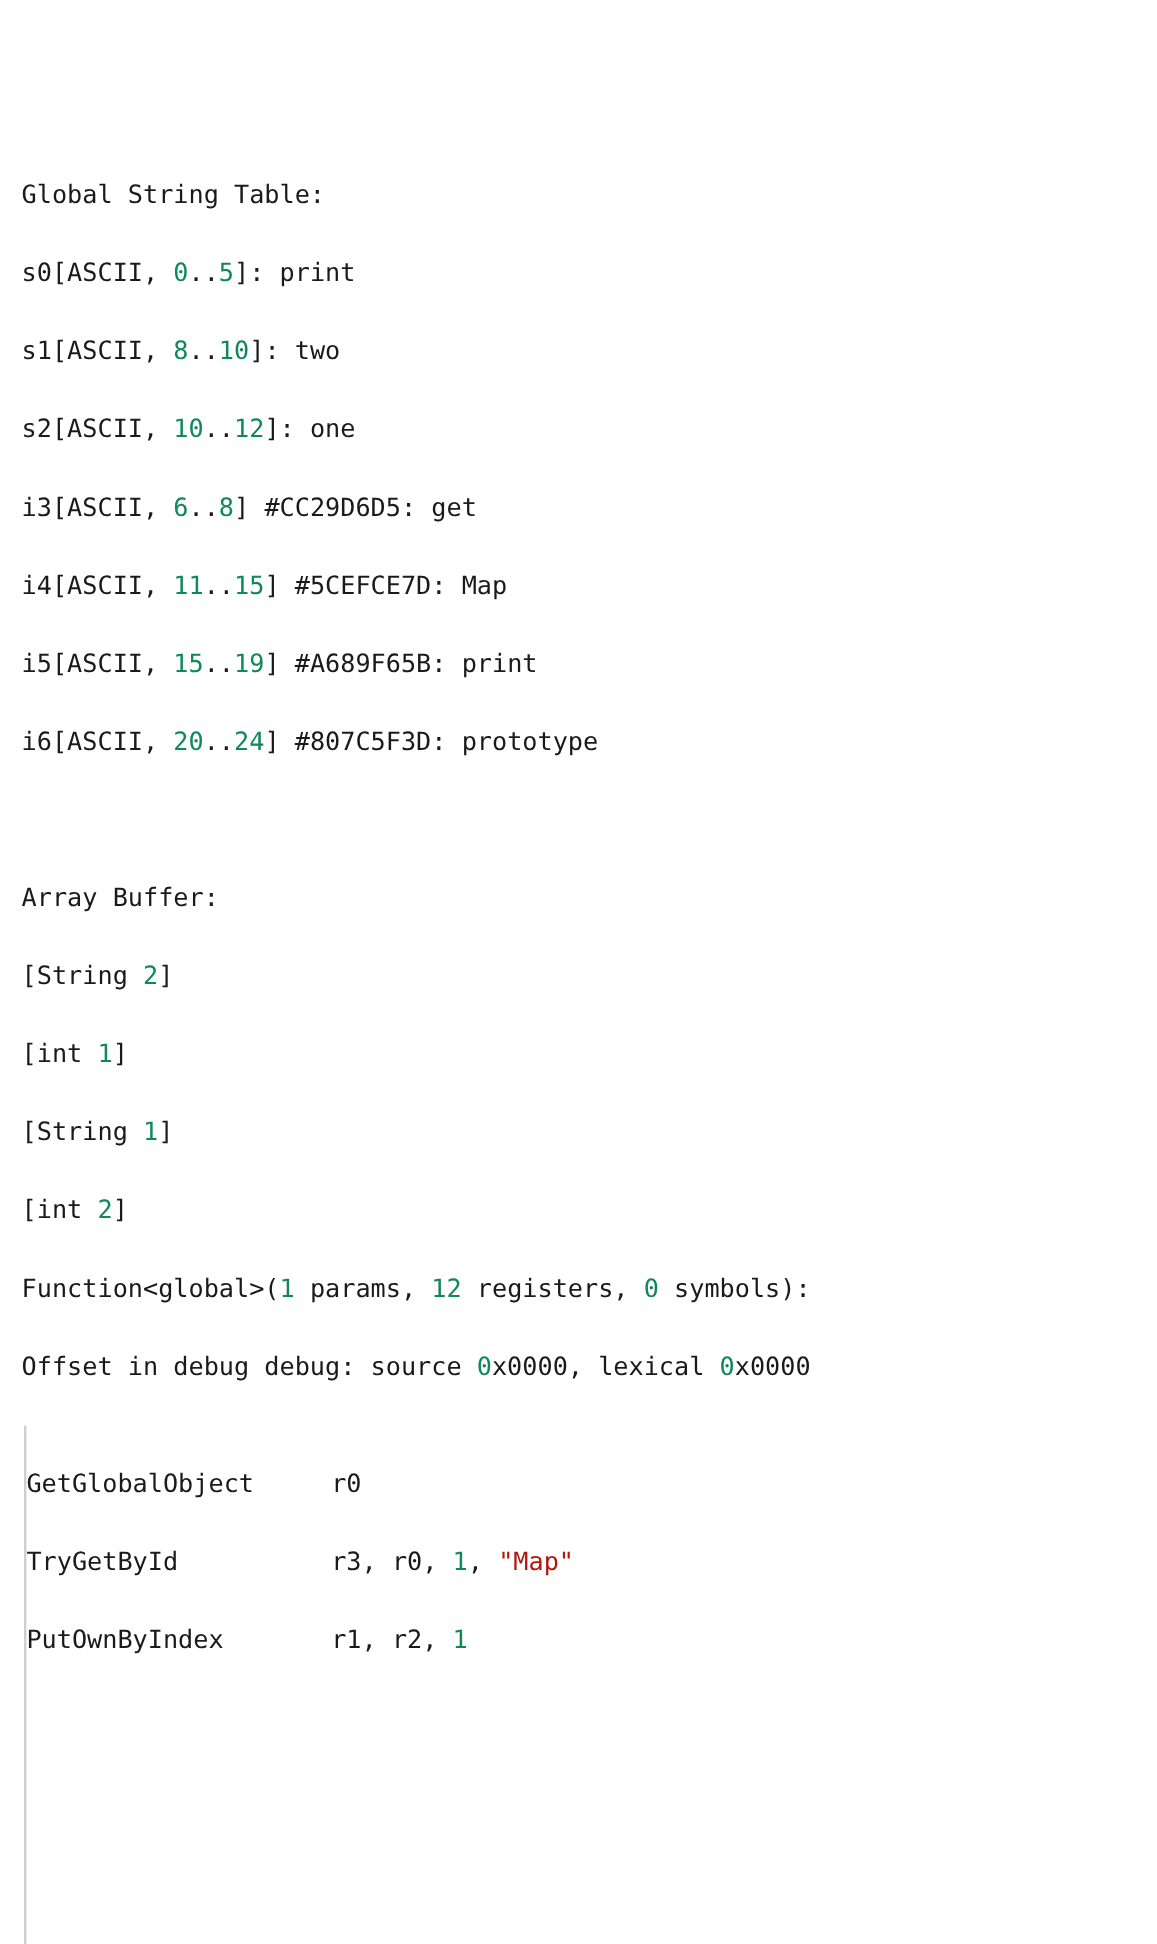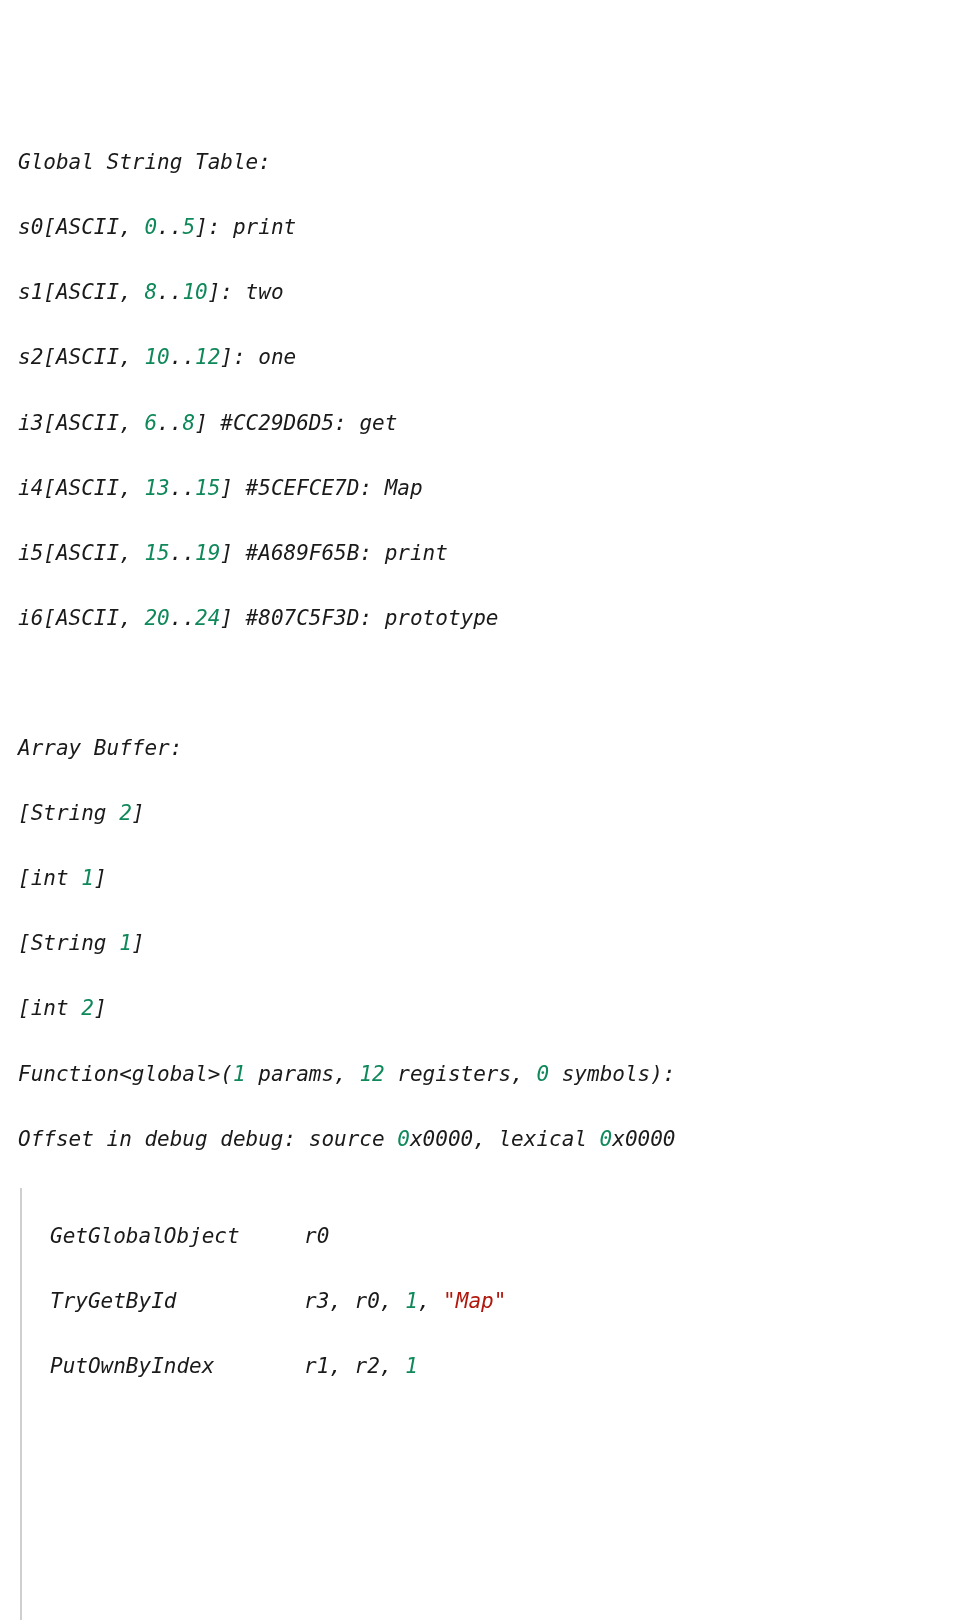--- a/index.html
+++ b/index.html
@@ -5,38 +5,38 @@
   body {
     margin: 0;
     padding: 16px 18px;
     font-family: "SF Mono", "Menlo", "Consolas", "DejaVu Sans Mono", monospace;
     font-size: 21px;
     line-height: 1.55;
     color: #1a1a1a;
     background: #ffffff;
     white-space: pre;
   }
-  .line { display: block; font-style: italic; }
+  .line { display: block; }
   .num { color: #0f885a; }
   .str { color: #b1170c; }
   .bar-wrap { border-left: 2px solid #cfcfcf; padding-left: 0; margin-left: 2px;}
-  .bar-wrap .line { padding-left: 28px; }
+  .bar-wrap .line { }
   .op { display: inline-block; min-width: 254px; } 
 </style>
 </head>
 <body>
 
 
 
 <span class="line">Global String Table:</span>
 <span class="line"><span>s0[ASCII, </span><span class="num">0</span><span>..</span><span class="num">5</span><span>]: print</span></span>
 <span class="line"><span>s1[ASCII, </span><span class="num">8</span><span>..</span><span class="num">10</span><span>]: two</span></span>
 <span class="line"><span>s2[ASCII, </span><span class="num">10</span><span>..</span><span class="num">12</span><span>]: one</span></span>
 <span class="line"><span>i3[ASCII, </span><span class="num">6</span><span>..</span><span class="num">8</span><span>] #CC29D6D5: get</span></span>
-<span class="line"><span>i4[ASCII, </span><span class="num">13</span><span>..</span><span class="num">15</span><span>] #5CEFCE7D: Map</span></span>
+<span class="line"><span>i4[ASCII, </span><span class="num">11</span><span>..</span><span class="num">15</span><span>] #5CEFCE7D: Map</span></span>
 <span class="line"><span>i5[ASCII, </span><span class="num">15</span><span>..</span><span class="num">19</span><span>] #A689F65B: print</span></span>
 <span class="line"><span>i6[ASCII, </span><span class="num">20</span><span>..</span><span class="num">24</span><span>] #807C5F3D: prototype</span></span>
 <span class="line"> </span>
 <span class="line">Array Buffer:</span>
 <span class="line"><span>[String </span><span class="num">2</span><span>]</span></span>
 <span class="line"><span>[int </span><span class="num">1</span><span>]</span></span>
 <span class="line"><span>[String </span><span class="num">1</span><span>]</span></span>
 <span class="line"><span>[int </span><span class="num">2</span><span>]</span></span>
 <span class="line"><span>Function&lt;global&gt;(</span><span class="num">1</span><span> params, </span><span class="num">12</span><span> registers, </span><span class="num">0</span><span> symbols):</span></span>
 <span class="line"><span>Offset in debug debug: source </span><span class="num">0</span><span>x0000, lexical </span><span class="num">0</span><span>x0000</span></span>

